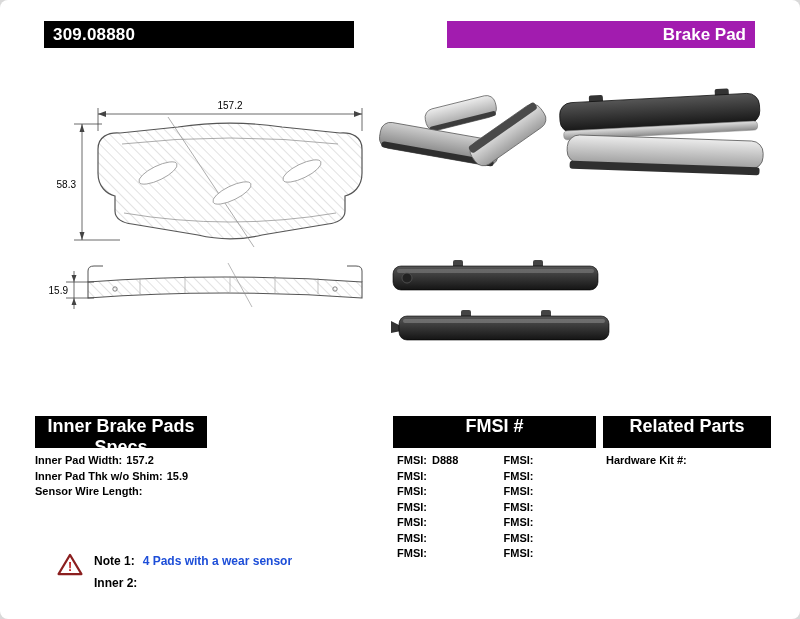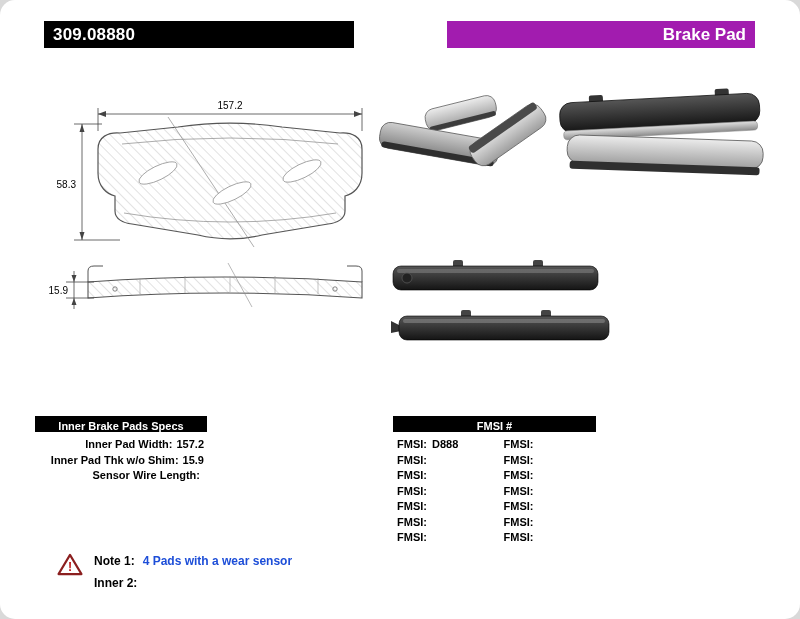--- a/index.html
+++ b/index.html
@@ -1,35 +1,35 @@
 <!DOCTYPE html>
 <html><head>
 <meta charset="utf-8">
 <style>
   html,body{margin:0;padding:0;background:#d9d9d9;font-family:"Liberation Sans",sans-serif;color:#000;}
-  .page{position:relative;width:800px;height:619px;background:#fff;border-radius:15px;overflow:hidden;margin:0 auto;}
+  .page{position:relative;width:800px;height:619px;background:#fff;border-radius:8px;overflow:hidden;margin:0 auto;}
   
   .hdr-left{position:absolute;left:44px;top:21px;width:310px;height:27px;background:#000;color:#fff;
     font-weight:bold;font-size:17px;line-height:27px;padding-left:9px;box-sizing:border-box;letter-spacing:.2px;}
   .hdr-right{position:absolute;left:447px;top:21px;width:308px;height:27px;background:#a21caf;color:#fff;
     font-weight:bold;font-size:17px;line-height:27px;text-align:right;padding-right:9px;box-sizing:border-box;}
   
   .tech-drawing{position:absolute;left:40px;top:95px;width:345px;height:245px;}
   .photos{position:absolute;left:373px;top:88px;width:410px;height:272px;}
   svg text{font-family:"Liberation Sans",sans-serif;}
   
   .col{position:absolute;top:416px;}
   .col.inner{left:35px;width:172px;}
   .col.outer{left:215px;width:172px;}
   .col.fmsi{left:393px;width:203px;}
   .col.related{left:603px;width:168px;}
-  .col-header{background:#000;color:#fff;font-weight:bold;font-size:11px;height:16px;line-height:21px;
+  .col-header{background:#000;color:#fff;font-weight:bold;font-size:18px;height:32px;line-height:21px;
     text-align:center;margin-bottom:5px;}
   .spec-row{height:15.5px;line-height:15.5px;font-size:11px;font-weight:bold;white-space:nowrap;}
-  .spec-row.ra{text-align:right;padding-right:3px;}
+  .spec-row.ra{padding-right:3px;}
   .spec-row .v{margin-left:4px;}
   .fmsi-row{display:flex;height:15.5px;line-height:15.5px;font-size:11px;font-weight:bold;}
   .fmsi-cell{width:50%;box-sizing:border-box;padding-left:4px;white-space:nowrap;}
   .fmsi-cell.r{padding-left:9px;}
   .fmsi-cell .v{margin-left:5px;}
   .rel-row{height:15.5px;line-height:15.5px;font-size:11px;font-weight:bold;padding-left:3px;}
   
   .notes{position:absolute;left:0;top:550px;width:800px;height:50px;}
   .warn{position:absolute;left:57px;top:3px;width:26px;height:23px;}
   .note-line{position:absolute;left:94px;font-size:12px;font-weight:bold;white-space:nowrap;}
@@ -207,20 +207,26 @@
     <div class="fmsi-row">
       <div class="fmsi-cell"><span>FMSI:</span><span class="v"></span></div>
       <div class="fmsi-cell r"><span>FMSI:</span><span class="v"></span></div>
     </div>
     <div class="fmsi-row">
       <div class="fmsi-cell"><span>FMSI:</span><span class="v"></span></div>
       <div class="fmsi-cell r"><span>FMSI:</span><span class="v"></span></div>
     </div>
   </div>
 
+  <div class="col related">
+    <div class="col-header">Related Parts</div>
+    <div class="rel-row">
+      <span>Hardware Kit #:</span><span class="v"></span>
+    </div>
+  </div>
 
   <div class="notes">
     <svg class="warn" viewBox="0 0 26 24">
       <path d="M13,2 L25,22 H1 Z" fill="#ffffff" stroke="#8b1f1f" stroke-width="2.2" stroke-linejoin="round"></path>
       <text x="13" y="19" text-anchor="middle" font-size="13" font-weight="bold" fill="#c01818">!</text>
     </svg>
     <div class="note-line note-1">
       <span>Note 1:</span><span class="nred">4 Pads with a wear sensor</span>
     </div>
     <div class="note-line note-2">

